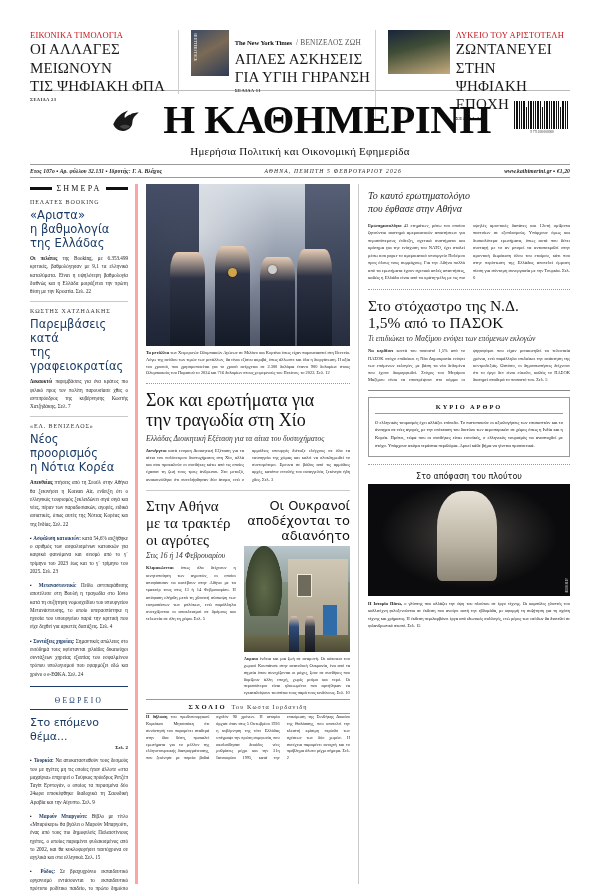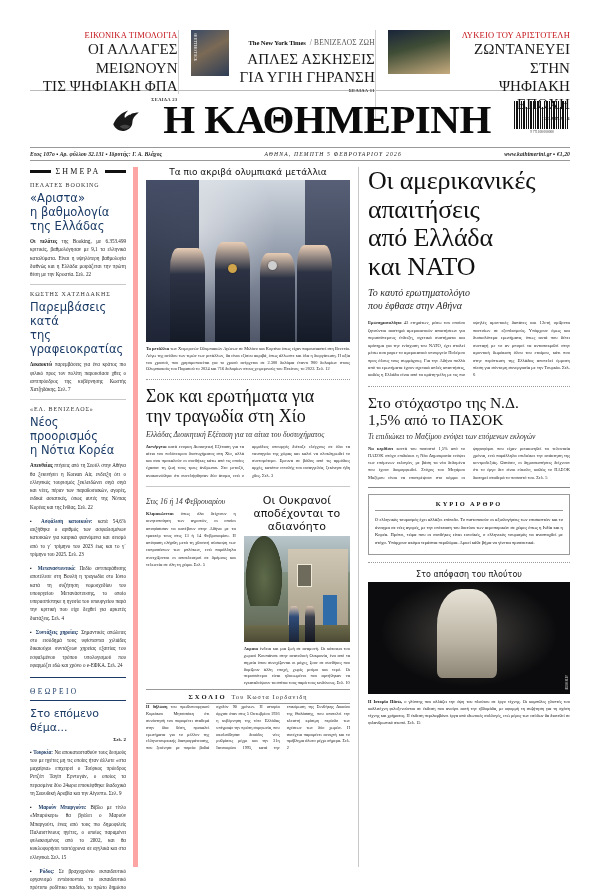--- a/index.html
+++ b/index.html
@@ -8,21 +8,21 @@
     width:600px; height:892px;
     background:#ffffff;
     font-family:"Liberation Serif", serif;
     color:#111;
     overflow:hidden;
   }
   .page { width:600px; height:892px; padding:30px 30px 10px 30px; position:relative; }
 
   
   .promo-strip { display:flex; align-items:flex-start; height:58px; }
-  .promo { display:flex; gap:6px; align-items:flex-start;text-align:right; }
+  .promo { display:flex; gap:6px; align-items:flex-start; }
   .promo-1 { width:150px; }
   .promo-2 { width:200px; padding-left:12px; border-left:1px solid #cfcfcf; }
   .promo-3 { width:198px; padding-left:12px; border-left:1px solid #cfcfcf; }
   .promo-thumb { width:38px; height:46px; flex:0 0 38px; background:#7d6a58; position:relative; overflow:hidden; }
   .promo-thumb.t2 { background:linear-gradient(150deg,#3a4a66 0%,#7b6a55 45%,#2d3c55 100%); }
   .promo-thumb.t3 { width:62px; flex:0 0 62px; height:44px; background:linear-gradient(165deg,#19243a 0%,#3f4d36 40%,#c6ab7e 100%); }
   .promo-thumb .vtext {
     position:absolute; left:2px; top:3px; font-size:3.2px; color:#eee;
     writing-mode:vertical-rl; letter-spacing:.3px;
   }
@@ -51,36 +51,36 @@
   .mast-sub { font-size:11px; margin-top:5px; letter-spacing:.2px; color:#111; }
   .mast-rule { height:1px; background:#999; margin-top:7px; }
   .info-row { display:flex; justify-content:space-between; align-items:center; font-size:5.6px; padding:3px 0 3px 0; color:#222; }
   .info-left { font-style:italic; font-weight:bold; letter-spacing:.1px; }
   .info-center { font-style:italic; letter-spacing:1.2px; font-size:5.6px; }
   .info-right { font-style:italic; font-weight:bold; letter-spacing:.1px; }
   .info-rule { height:1px; background:#999; }
 
   
   .grid { display:flex; margin-top:6px; height:700px; }
-  .col-left { width:108px; flex:0 0 108px; padding-right:7px; border-right:5px solid #fca5a5; }
+  .col-left { width:108px; flex:0 0 108px; padding-right:7px; border-right:3px solid #fca5a5; }
   .col-mid { flex:1; padding:0 8px; }
   .col-right { width:212px; flex:0 0 212px; padding-left:9px; border-left:1px solid #c9c9c9; }
 
   
   .section-head { display:flex; align-items:center; gap:4px; margin-bottom:5px; }
   .section-head .bar { height:3px; background:#111; flex:1; }
   .section-head .label { font-size:8px; letter-spacing:2.2px; color:#111; }
   .sb-kicker { font-size:6px; letter-spacing:.9px; color:#333; text-transform:uppercase; margin:6px 0 3px; }
   .sb-title { font-family:"DejaVu Sans", sans-serif; font-size:11.5px; line-height:1.22; color:#1b3b66; font-weight:400; margin-bottom:4px; }
   .sb-body { font-size:5.1px; line-height:1.62; text-align:justify; color:#222; }
   .sb-body b { font-weight:bold; }
   .sb-rule { height:1px; background:#c9c9c9; margin:6px 0 0; }
   .sb-bullet { font-size:5.1px; line-height:1.62; text-align:justify; color:#222; margin-top:6px; }
   .sb-bullet .lead { color:#1b3b66; font-weight:bold; }
-  .theorio-head { text-align:left; border-top:1.6px solid #1b3b66; border-bottom:1.6px solid #1b3b66; padding:2px 0; margin:8px 0 6px; }
+  .theorio-head { text-align:center; border-top:1.6px solid #1b3b66; border-bottom:1.6px solid #1b3b66; padding:2px 0; margin:8px 0 6px; }
   .theorio-head span { font-size:7.4px; letter-spacing:2.4px; color:#1b3b66; }
   .theorio-title { font-family:"DejaVu Sans", sans-serif; font-size:11px; line-height:1.25; color:#1b3b66; }
   .theorio-page { font-size:5px; font-weight:bold; text-align:right; margin-top:2px; }
 
   
   .photo-kicker {
     font-family:"DejaVu Sans", sans-serif; font-size:9px; text-align:center;
     color:#111; padding-bottom:3px;
   }
   .lead-photo { width:100%; height:162px; position:relative; overflow:hidden;
@@ -221,20 +221,21 @@
       <i></i>
         <i class="w"></i>
         <i></i>
         <i></i>
         <i class="s"></i>
         <i class="w"></i>
         <i></i>
         <i></i>
     </div>
     <div class="barcode-num">9 771108 000000</div>
+    <div class="mast-sub">Ημερήσια Πολιτική και Οικονομική Εφημερίδα</div>
     <div class="mast-rule"></div>
     <div class="info-row">
       <div class="info-left">Ετος 107ο ▪ Αρ. φύλλου 32.131 ▪ Ιδρυτής: Γ. Α. Βλάχος</div>
       <div class="info-center">ΑΘΗΝΑ, ΠΕΜΠΤΗ 5 ΦΕΒΡΟΥΑΡΙΟΥ 2026</div>
       <div class="info-right">www.kathimerini.gr ▪ €1,20</div>
     </div>
     <div class="info-rule"></div>
   </div>
 
   <div class="grid">
@@ -282,21 +283,20 @@
       <div class="theorio-page">Σελ. 2</div>
 
       <div class="sb-bullet">▪ <span class="lead">Τουρκία:</span><span> Να αποκατασταθούν τους δεσμούς του με ηγέτες μη τις οποίες ήταν άλλοτε «στα μαχαίρια» επιχειρεί ο Τούρκος πρόεδρος Ρετζέπ Ταγίπ Ερντογάν, ο οποίος τα περασμένα δύο 24ωρα επισκέφθηκε διαδοχικά τη Σαουδική Αραβία και την Αίγυπτο. Σελ. 9</span></div>
       <div class="sb-bullet">▪ <span class="lead">Μαρούν Μπαργούτι:</span><span> Βίβλο με τίτλο «Μπαρόκερι» θα βγάλει ο Μαρούν Μπαργούτι, ένας από τους πιο δημοφιλείς Παλαιστίνιους ηγέτες, ο οποίος παραμένει φυλακισμένος από το 2002, και θα κυκλοφορήσει ταυτόχρονα σε αγγλικά και στα ελληνικά. Σελ. 15</span></div>
       <div class="sb-bullet">▪ <span class="lead">Ρόδος:</span><span> Σε βραχυχρόνιο εκπαιδευτικό οργανισμό εντάσσονται το εκπαιδευτικό πρότυπο ροδίτικο παιδείο, το πρώτο δημόσιο σχολείο από την περιφέρεια. Σελ. 7</span></div>
 
     </div>
 
     <div class="col-mid">
 
-      <div class="photo-kicker">Τα πιο ακριβά ολυμπιακά μετάλλια</div>
 
       <div class="lead-photo">
         <div class="lp-sky"></div>
         <div class="lp-panelL"></div>
         <div class="lp-panelR"></div>
         <div class="lp-person lp-p1"></div>
         <div class="lp-person lp-p2"></div>
         <div class="lp-person lp-p3"></div>
         <div class="lp-person lp-p4"></div>
         <div class="lp-medal" style="left:40%;top:52%;width:9px;height:9px"></div>
@@ -311,25 +311,28 @@
         <div class="hl-head" style="white-space:pre-line">Σοκ και ερωτήματα για
 την τραγωδία στη Χίο</div>
         <div class="hl-sub">Ελλάδας Διοικητική Εξέταση για τα αίτια του δυστυχήματος</div>
         <div class="two-col"><b>Διενέργεια</b><span> κατά ενορκη Διοικητική Εξέταση για τα αίτια του πολύνεκρου δυστυχήματος στη Χίο, αλλά και σοκ προκαλούν οι συνθήκες κάτω από τις οποίες έχασαν τη ζωή τους τρεις άνθρωποι. Στο μεταξύ, ανακοινώθηκε ότι συνελήφθησαν δύο άτομα, ενώ ο αρμόδιος υπουργός διέταξε ελέγχους σε όλα τα ναυπηγεία της χώρας και καλεί να ολοκληρωθεί το συντομότερο. Ερευνα σε βάθος από τις αρμόδιες αρχές, κατόπιν εντολής του εισαγγελέα, ξεκίνησε ήδη χθες. Σελ. 3</span></div>
       </div>
 
       <div class="hr-thin"></div>
 
       <div class="split">
         <div class="s-left">
+          <div class="hl-head" style="font-size:15px;white-space:pre-line">Στην Αθήνα
+με τα τρακτέρ
+οι αγρότες</div>
           <div class="hl-sub">Στις 16 ή 14 Φεβρουαρίου</div>
           <div class="one-col"><b>Κλιμακώνεται</b><span> όπως όλα δείχνουν η κινητοποίηση των αγροτών, οι οποίοι αποφάσισαν να κατέβουν στην Αθήνα με τα τρακτέρ τους στις 13 ή 14 Φεβρουαρίου. Η απόφαση ελήφθη μετά τη χθεσινή σύσκεψη των εκπροσώπων των μπλόκων, ενώ παράλληλα συνεχίζονται οι αποκλεισμοί σε δρόμους και τελωνεία σε όλη τη χώρα. Σελ. 5</span></div>
         </div>
         <div class="s-right">
-          <div class="photo-kicker" style="font-size:11px;text-align:center">Οι Ουκρανοί αποδέχονται το αδιανόητο</div>
+          <div class="photo-kicker" style="font-size:13px;text-align:right">Οι Ουκρανοί αποδέχονται το αδιανόητο</div>
           <div class="mid-photo">
             <div class="mp-sky"></div>
             <div class="mp-house"></div>
             <div class="mp-win"></div>
             <div class="mp-door"></div>
             <div class="mp-tree"></div>
             <div class="mp-ground"></div>
             <div class="mp-fig mp-f1"></div>
             <div class="mp-fig mp-f2"></div>
           </div>
@@ -340,24 +343,20 @@
       <div class="comment-head">
         <span class="ch-1">ΣΧΟΛΙΟ</span>
         <span class="ch-2">Του Κωστα Ιορδανιδη</span>
       </div>
       <div class="three-col"><b>Η δήλωση</b><span> του πρωθυπουργικού Κυριάκου Μητσοτάκη ότι συνάντησή του παραμένει σταθερά στην ίδια θέση, προκαλεί ερωτήματα για το μέλλον της ελληνοτουρκικής διαπραγμάτευσης, που ξεκίνησε με πορεία βαθιά σχεδόν 90 χρόνων. Η ιστορία άρχισε όταν στις 5 Οκτωβρίου 1936 η κυβέρνηση της τότε Ελλάδας υπέγραψε την πρώτη συμφωνία, που ακολούθησαν δεκάδες νέες ρυθμίσεις μέχρι και την 31η Ιανουαρίου 1995, κατά την επικύρωση της Συνθήκης Δικαίου της Θαλάσσης, που αποτελεί την κλειστή κρίσιμη περίοδο των σχέσεων των δύο χωρών. Η συνέχεια παραμένει ανοιχτή και το πρόβλημα άλυτο μέχρι σήμερα. Σελ. 2</span></div>
     </div>
 
     <div class="col-right">
 
       <div>
-        <div class="main-head" style="white-space:pre-line">Οι αμερικανικές
-απαιτήσεις
-από Ελλάδα
-και ΝΑΤΟ</div>
         <div class="main-sub" style="white-space:pre-line">Το καυτό ερωτηματολόγιο
 που έφθασε στην Αθήνα</div>
         <div class="two-col" style="font-size:4.6px;margin-top:7px"><b>Ερωτηματολόγιο</b><span> 43 ετημάτων, μέσω του οποίου ζητούνται αυστηρά αμερικανικών απαιτήσεων για περισσότερους ένδειξη, σχετικά συστήματα και κράτημα για την ενίσχυση του ΝΑΤΟ, έχει σταλεί μέσω non paper το αμερικανικό υπουργείο Πολέμου προς όλους τους συμμάχους. Για την Αθήνα πολλά από τα ερωτήματα έχουν σχετικά απλές απαντήσεις, καθώς η Ελλάδα είναι από</span> <span>τα κράτη-μέλη με τις πιο υψηλές αμυντικές δαπάνες και 12ετή ορίζοντα παντοίων σε εξοπλισμούς. Υπάρχουν όμως και δυσκολότερα ερωτήματα, όπως αυτά που θέτει συνταγή με το αν μπορεί να ανταποκριθεί στην αμυντική θωράκιση όλου του εταίρου, κάτι που στην περίπτωση της Ελλάδας αποτελεί έμμεση πίεση για σύντομη συνεργασία με την Τουρκία. Σελ. 6</span></div>
       </div>
 
       <div class="dots"></div>
 
       <div>
         <div class="hl-head" style="font-size:15.5px;white-space:pre-line">Στο στόχαστρο της Ν.Δ.
 1,5% από το ΠΑΣΟΚ</div>

